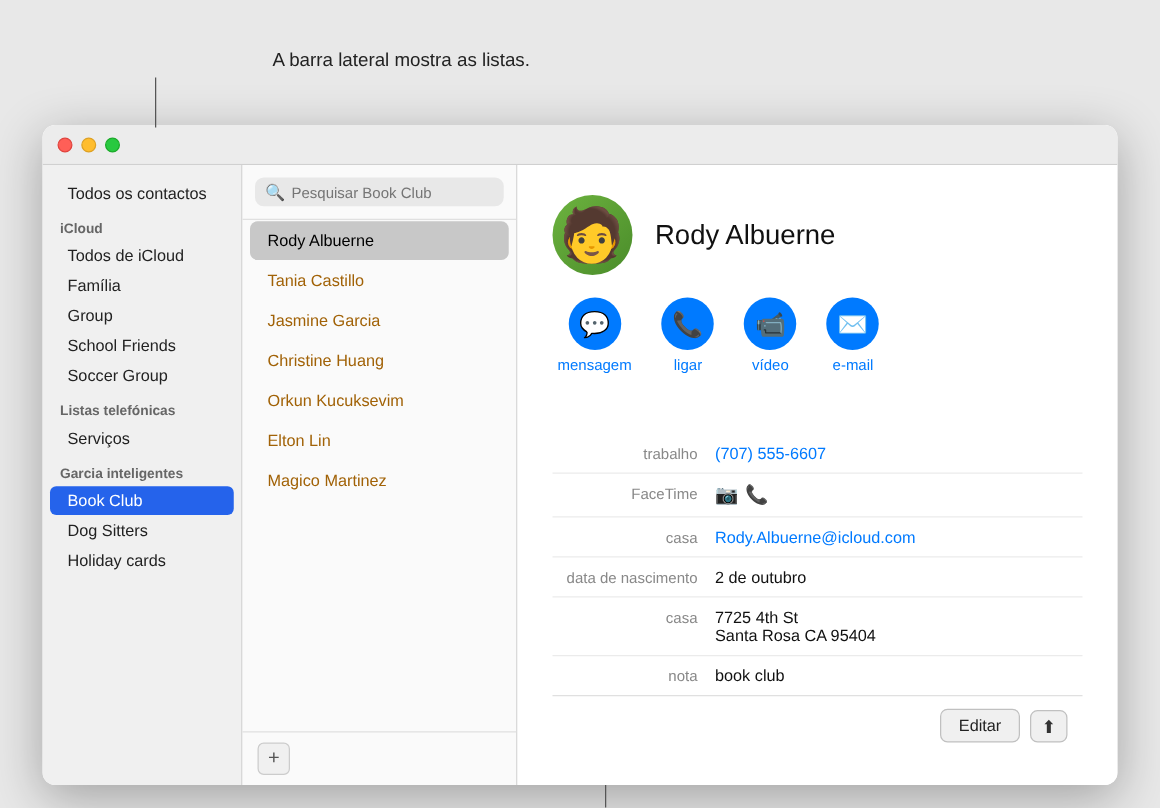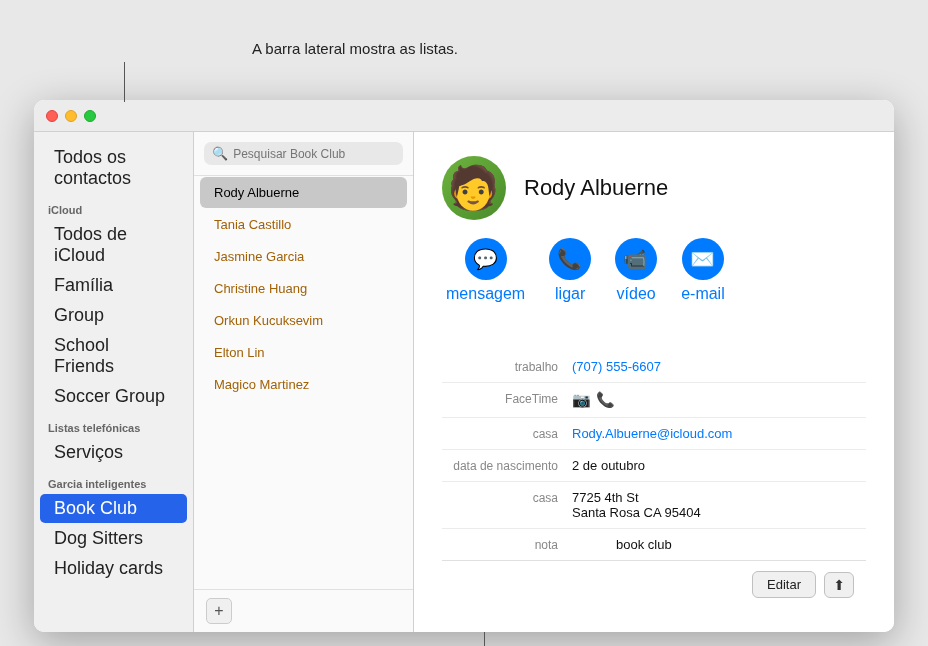--- a/index.html
+++ b/index.html
@@ -64,21 +64,21 @@
       background: #f0f0f0;
       border-right: 1px solid #d0d0d0;
       padding: 10px 0;
       overflow-y: auto;
       flex-shrink: 0;
     }
 
     .sidebar-item {
       padding: 4px 14px;
       cursor: pointer;
-      font-size: 18px;
+      font-size: 13px;
       color: #222;
       border-radius: 5px;
       margin: 1px 6px;
     }
 
     .sidebar-item.selected {
       background: #2563eb;
       color: white;
     }
 
@@ -236,39 +236,38 @@
       background: #007AFF;
       border-radius: 50%;
       display: flex;
       align-items: center;
       justify-content: center;
       color: white;
       font-size: 20px;
     }
 
     .action-btn-label {
-      font-size: 16px;
+      font-size: 12px;
       color: #007AFF;
     }
 
     .contact-fields {
       flex: 1;
       margin-top: 24px;
     }
 
     .field-row {
       display: flex;
       padding: 8px 0;
       border-bottom: 1px solid #ebebeb;
       align-items: flex-start;
     }
 
     .field-row:last-child {
       border-bottom: none;
-      gap: 44px;
     }
 
     .field-label {
       min-width: 130px;
       text-align: right;
       padding-right: 14px;
       color: #888;
       font-size: 12px;
       padding-top: 1px;
     }
@@ -323,21 +322,21 @@
       border: 1px solid #c0c0c0;
       border-radius: 6px;
       cursor: pointer;
       font-size: 14px;
       color: #333;
     }
 
     .top-annotation-text {
       position: absolute;
       top: 0;
-      left: 218px;
+      left: 184px;
       font-size: 15px;
       color: #222;
       white-space: nowrap;
     }
 
     .top-annotation-line {
       position: absolute;
       top: 22px;
       left: 90px;
       width: 1px;

